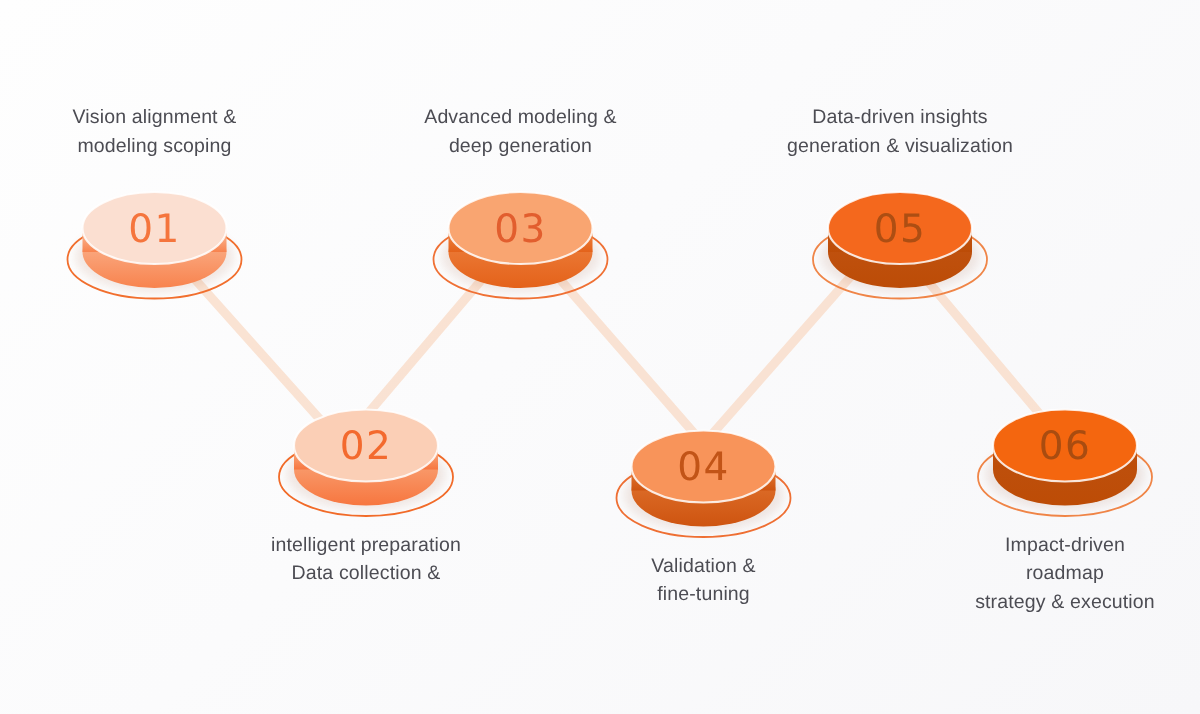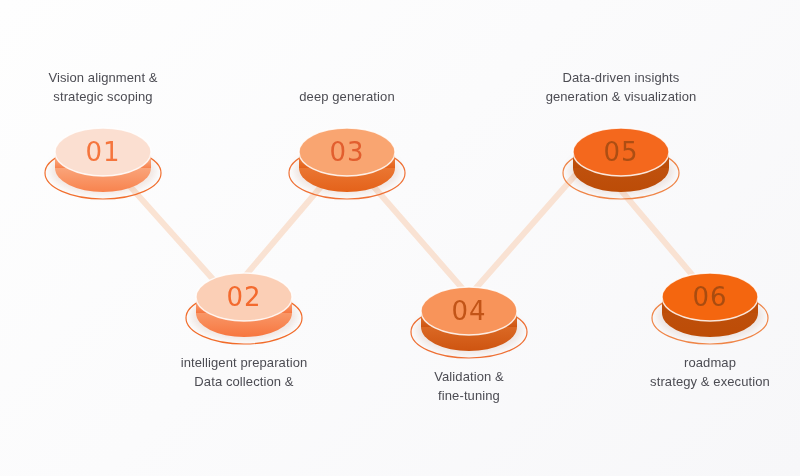--- a/index.html
+++ b/index.html
@@ -55,21 +55,21 @@
       <line x1="228" y1="296" x2="347" y2="156"></line>
       <line x1="347" y1="156" x2="469" y2="296"></line>
       <line x1="469" y1="296" x2="592" y2="156"></line>
       <line x1="592" y1="156" x2="710" y2="296"></line>
     </g>
   </svg>
 
   <div class="step top" style="left:8px; top:68px;">
     <div class="label">
       <div>Vision alignment &amp;</div>
-      <div>strategic scoping</div>
+      <div>modeling scoping</div>
     </div>
     <svg class="disc" width="140" height="112" viewBox="0 0 140 112">
       <defs>
         <linearGradient id="side1" x1="0" y1="0" x2="0" y2="1">
           <stop offset="0" stop-color="#fbc5a6"></stop>
           <stop offset="1" stop-color="#f8834e"></stop>
         </linearGradient>
       </defs>
       <ellipse cx="70" cy="61" rx="58" ry="26" fill="none" stroke-width="1.2" stroke="#f2702f"></ellipse>
       <ellipse class="shadow" cx="70" cy="59" rx="53" ry="24"></ellipse>
@@ -96,20 +96,21 @@
       <text class="num" x="70" y="49" text-anchor="middle" fill="#f36a2e">02</text>
     </svg>
     <div class="label">
       <div>intelligent preparation</div>
       <div>Data collection &amp;</div>
     </div>
   </div>
 
   <div class="step top" style="left:252px; top:68px;">
     <div class="label">
+      <div>Advanced modeling &amp;</div>
       <div>deep generation</div>
     </div>
     <svg class="disc" width="140" height="112" viewBox="0 0 140 112">
       <defs>
         <linearGradient id="side3" x1="0" y1="0" x2="0" y2="1">
           <stop offset="0" stop-color="#f08a4a"></stop>
           <stop offset="1" stop-color="#e4621a"></stop>
         </linearGradient>
       </defs>
       <ellipse cx="70" cy="61" rx="58" ry="26" fill="none" stroke-width="1.2" stroke="#f07236"></ellipse>
@@ -135,21 +136,21 @@
       <rect x="22" y="40" width="96" height="16" fill="url(#side4)"></rect>
       <ellipse class="topface" cx="70" cy="40" rx="48" ry="24" fill="#f8945a"></ellipse>
       <text class="num" x="70" y="49" text-anchor="middle" fill="#c25417">04</text>
     </svg>
     <div class="label">
       <div>Validation &amp;</div>
       <div>fine-tuning</div>
     </div>
   </div>
 
-  <div class="step top" style="left:526px; top:68px;">
+  <div class="step top" style="left:505px; top:68px;">
     <div class="label">
       <div>Data-driven insights</div>
       <div>generation &amp; visualization</div>
     </div>
     <svg class="disc" width="140" height="112" viewBox="0 0 140 112">
       <defs>
         <linearGradient id="side5" x1="0" y1="0" x2="0" y2="1">
           <stop offset="0" stop-color="#c25514"></stop>
           <stop offset="1" stop-color="#bc4c07"></stop>
         </linearGradient>
@@ -172,18 +173,19 @@
         </linearGradient>
       </defs>
       <ellipse cx="70" cy="61" rx="58" ry="26" fill="none" stroke-width="1.2" stroke="#f08648"></ellipse>
       <ellipse class="shadow" cx="70" cy="59" rx="53" ry="24"></ellipse>
       <ellipse cx="70" cy="56" rx="48" ry="24" fill="url(#side6)"></ellipse>
       <rect x="22" y="40" width="96" height="16" fill="url(#side6)"></rect>
       <ellipse class="topface" cx="70" cy="40" rx="48" ry="24" fill="#f4660f"></ellipse>
       <text class="num" x="70" y="49" text-anchor="middle" fill="#a94c10">06</text>
     </svg>
     <div class="label">
+      <div>Impact-driven</div>
       <div>roadmap</div>
       <div>strategy &amp; execution</div>
     </div>
   </div>
 
 </div>
 
 </body></html>

